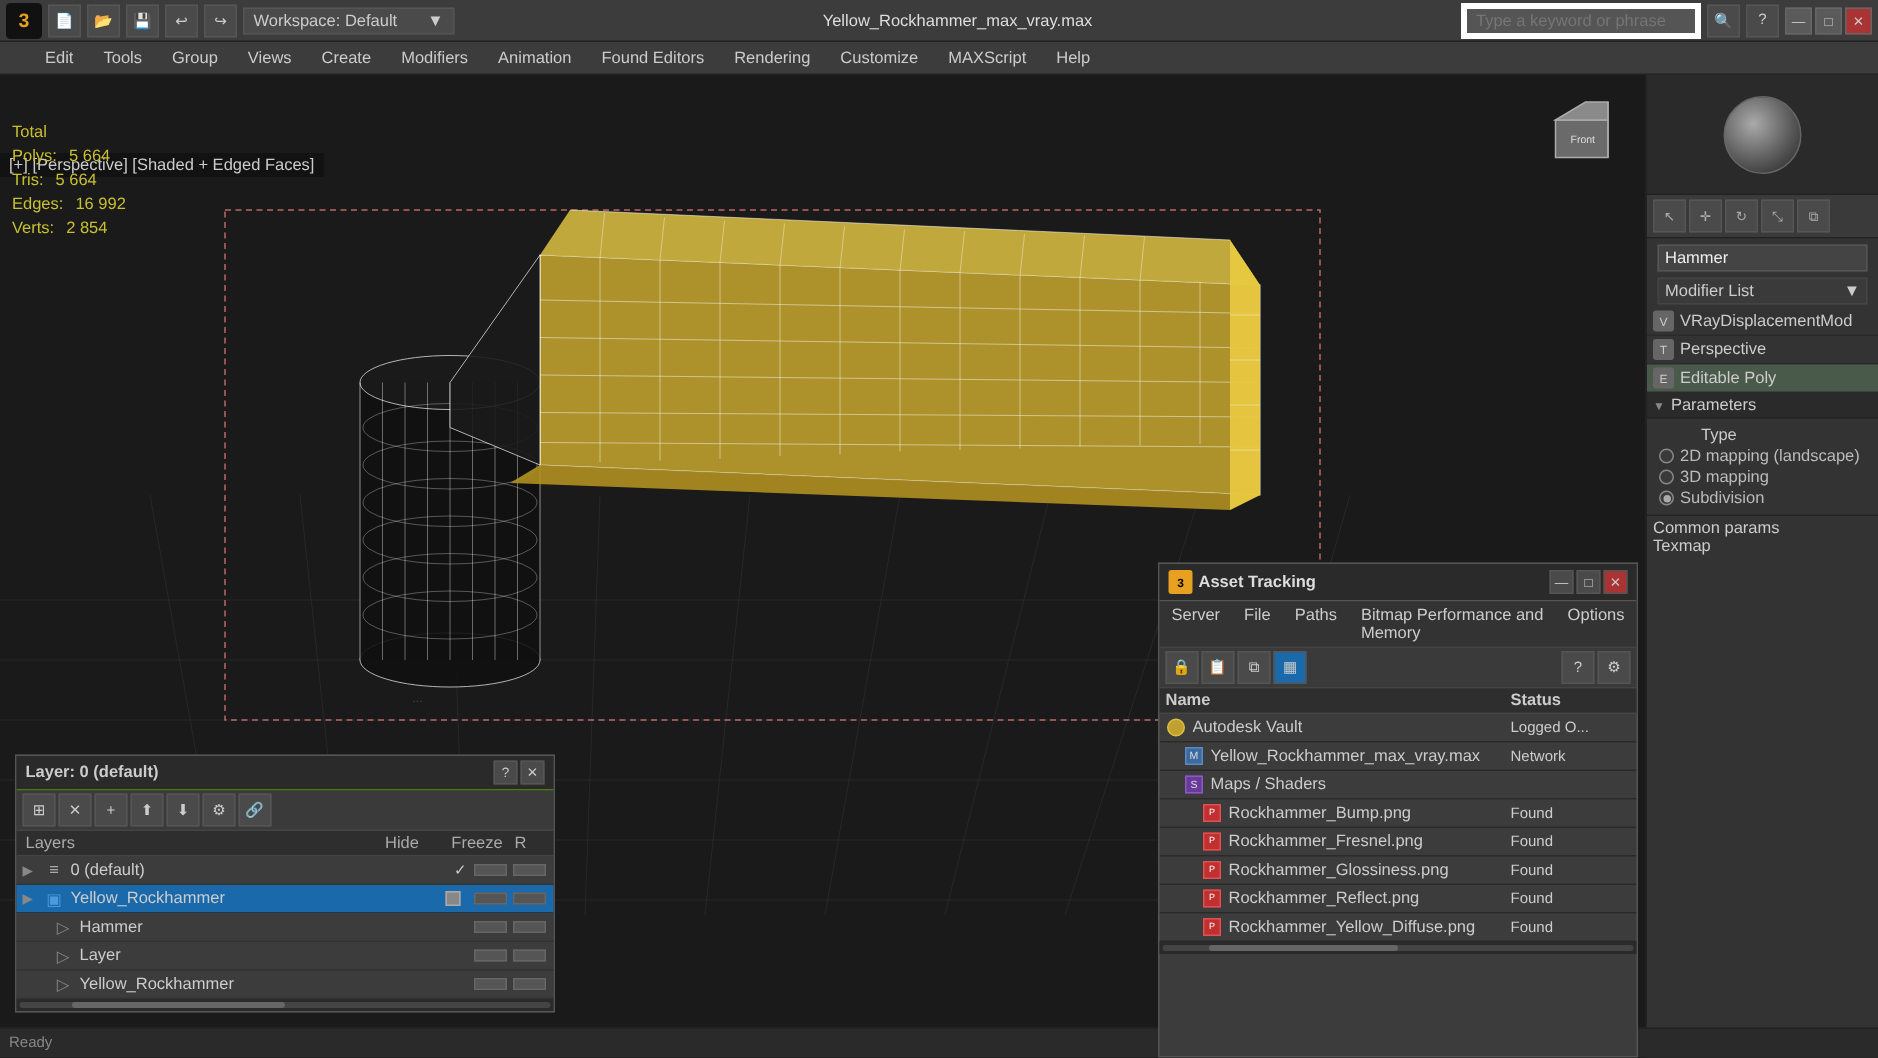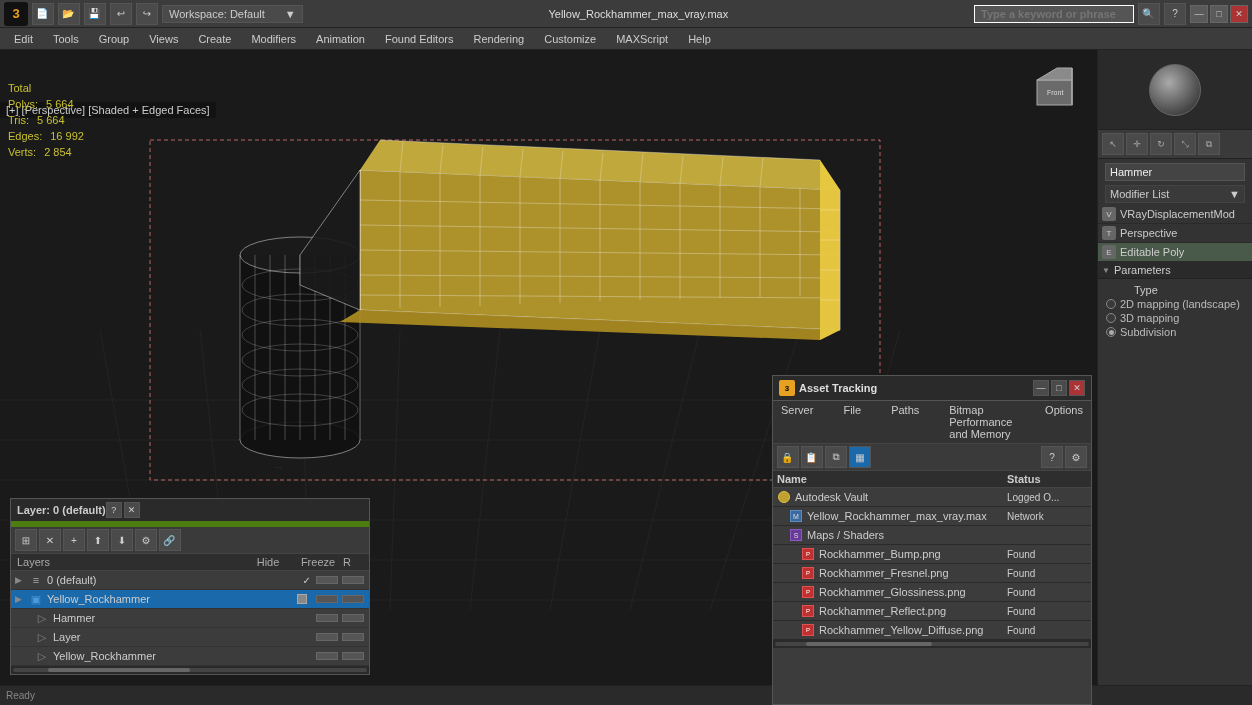--- a/index.html
+++ b/index.html
@@ -50,26 +50,25 @@
       display: flex; align-items: center; gap: 20px;
     }
     .title-bar-center {
       flex: 1;
       text-align: center;
       color: #ddd;
       font-size: 11px;
     }
     .search-box {
       background: #555;
-      border: 1px solid #ffffff;
+      border: 4px solid #ffffff;
       color: #ccc;
       padding: 2px 6px;
       width: 160px;
       font-size: 11px;
-      font-weight: bold;
     }
     .win-controls {
       display: flex; gap: 2px;
     }
     .win-ctrl {
       width: 18px; height: 18px;
       background: #5a5a5a;
       border: 1px solid #666;
       color: #ccc;
       font-size: 9px;
@@ -78,21 +77,21 @@
     }
     .win-ctrl.close { background: #a33; }
 
     
     #menu-bar {
       height: 22px;
       background: #3c3c3c;
       display: flex;
       align-items: center;
       border-bottom: 1px solid #222;
-      padding: 0 4px;
+      padding: 0 20px;
       gap: 0;
     }
     .menu-item {
       padding: 2px 10px;
       color: #ccc;
       cursor: pointer;
       font-size: 11px;
       height: 22px;
       display: flex; align-items: center;
     }
@@ -285,22 +284,22 @@
       width: 360px;
       background: #3c3c3c;
       border: 1px solid #555;
       z-index: 20;
     }
     #layer-panel-header {
       background: #2a2a2a;
       padding: 3px 6px;
       display: flex;
       align-items: center;
-      justify-content: flex-start;
-      border-bottom: 6px solid #4d7c0f;
+      justify-content: space-between;
+      border-bottom: 1px solid #4d7c0f;
     }
     .layer-title { color: #ccc; font-size: 11px; font-weight: bold; }
     .layer-header-btns {
       display: flex; gap: 2px;
     }
     .lhb {
       width: 16px; height: 16px;
       background: #4a4a4a;
       border: 1px solid #555;
       color: #ccc;
@@ -432,21 +431,21 @@
       background: #4a4a4a;
       border: 1px solid #555;
       color: #ccc;
       font-size: 9px;
       display: flex; align-items: center; justify-content: center;
       cursor: pointer;
     }
     .awb.close { background: #a33; }
     #asset-menu {
       display: flex;
-      gap: 14px;
+      gap: 0;
       background: #333;
       border-bottom: 1px solid #444;
     }
     .asset-menu-item {
       padding: 3px 8px;
       color: #ccc;
       font-size: 11px;
       cursor: pointer;
     }
     #asset-toolbar {
@@ -772,20 +771,24 @@
       </div>
       <div class="radio-option">
         <div class="radio-dot"></div>
         <span>3D mapping</span>
       </div>
       <div class="radio-option">
         <div class="radio-dot selected"></div>
         <span>Subdivision</span>
       </div>
     </div>
+    <div class="common-params">
+      <div>Common params</div>
+      <div>Texmap</div>
+    </div>
   </div>
 </div>
 
 <div id="layer-panel">
   <div id="layer-panel-header">
     <span class="layer-title">Layer: 0 (default)</span>
     <div class="layer-header-btns">
       <div class="lhb">?</div>
       <div class="lhb">✕</div>
     </div>

